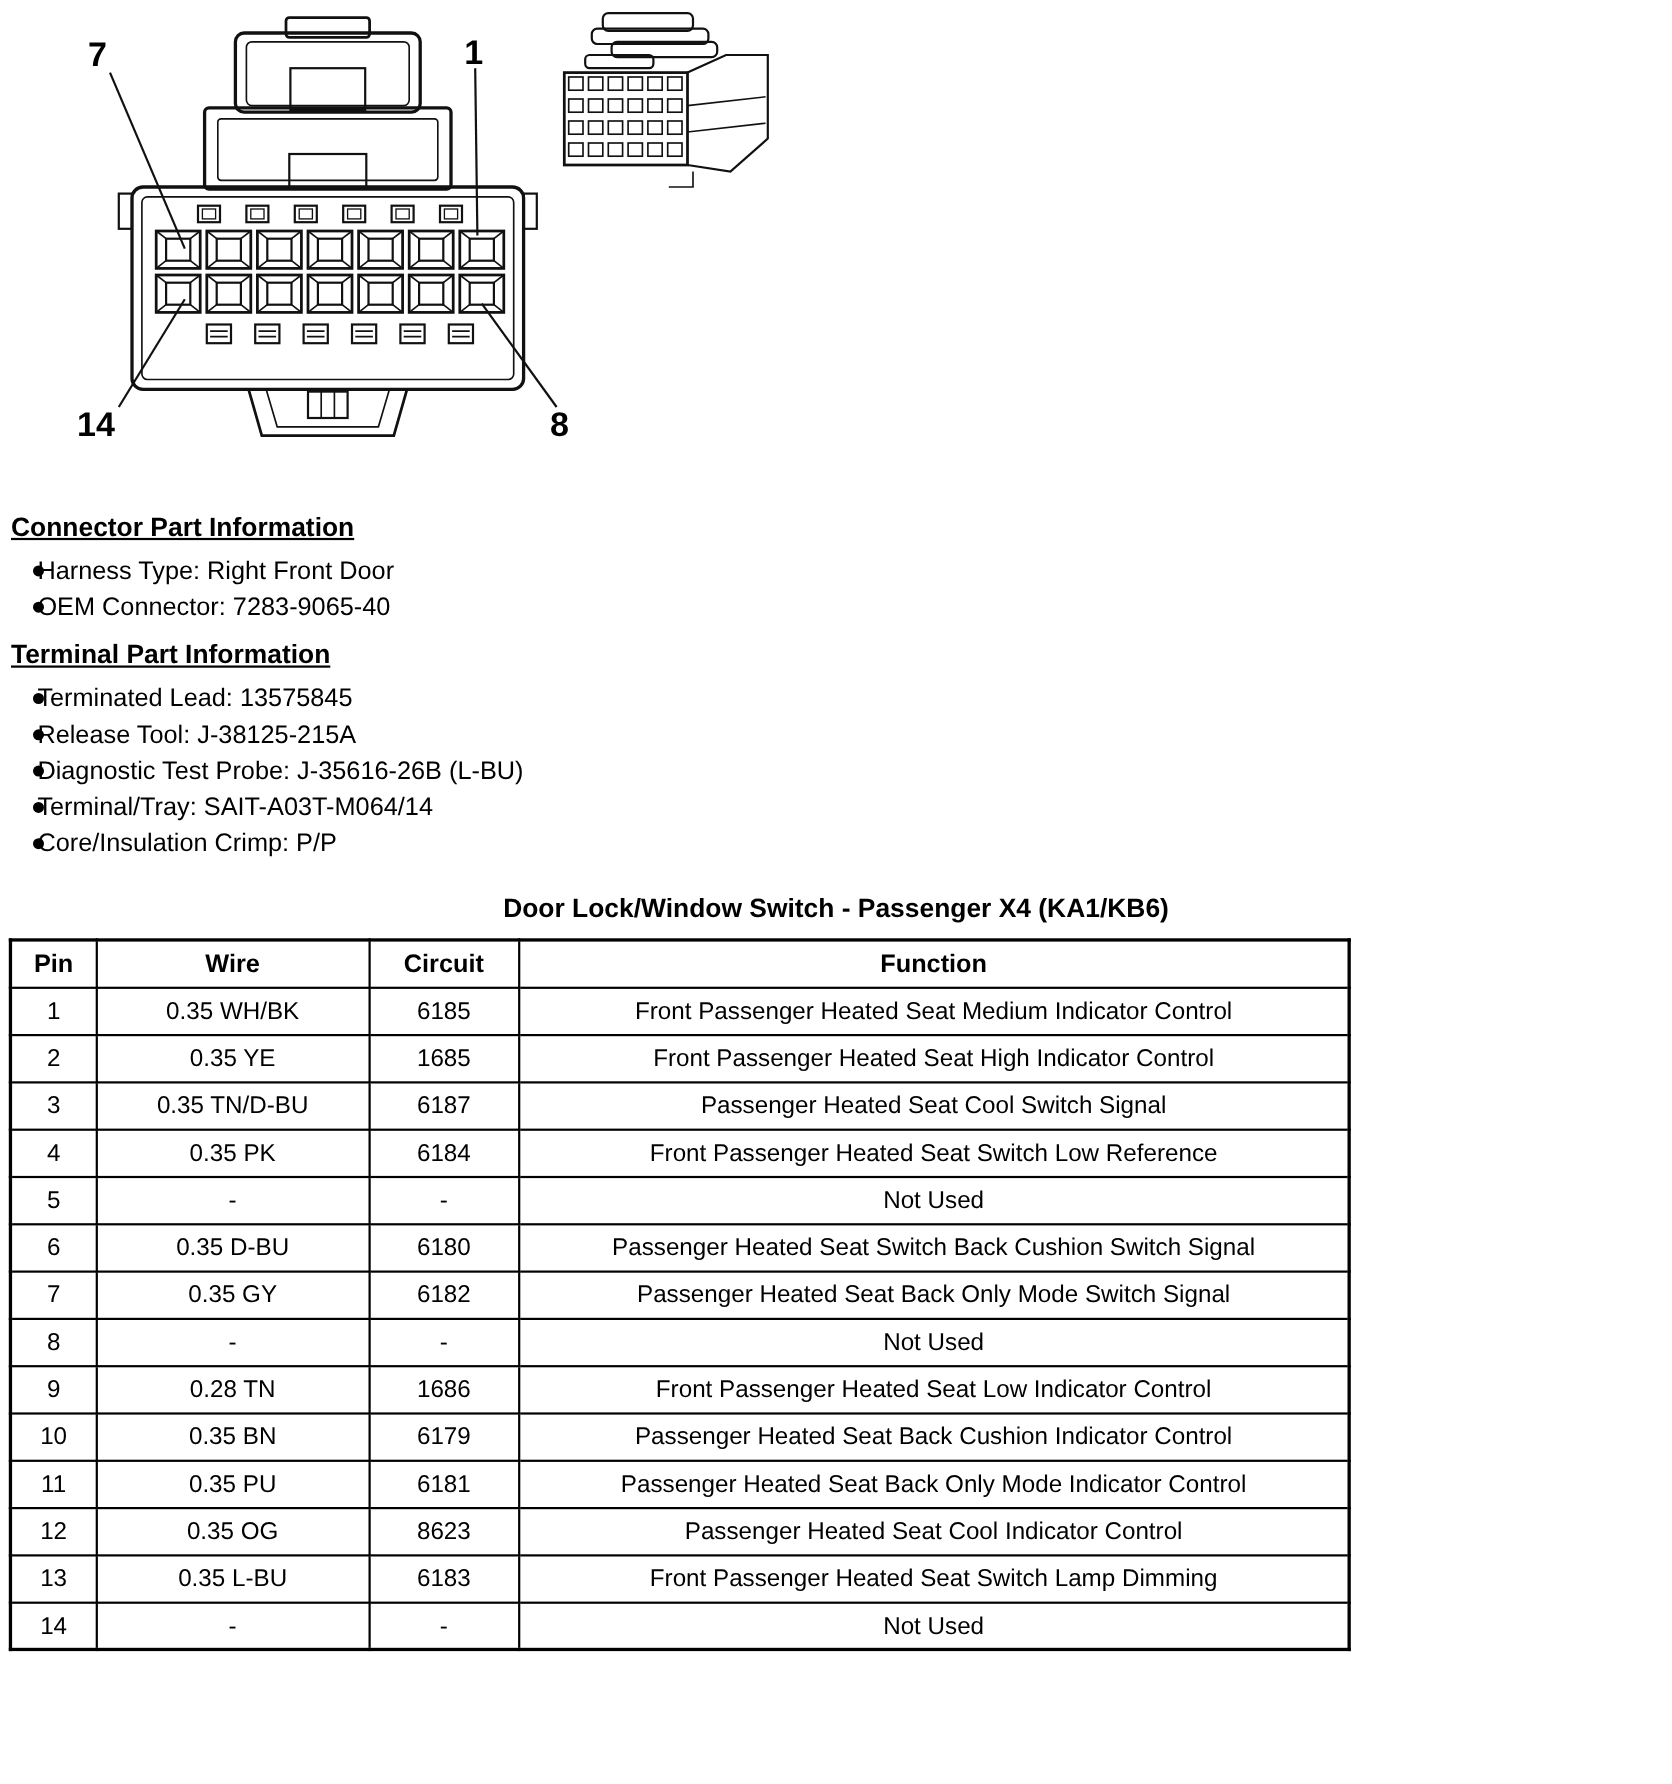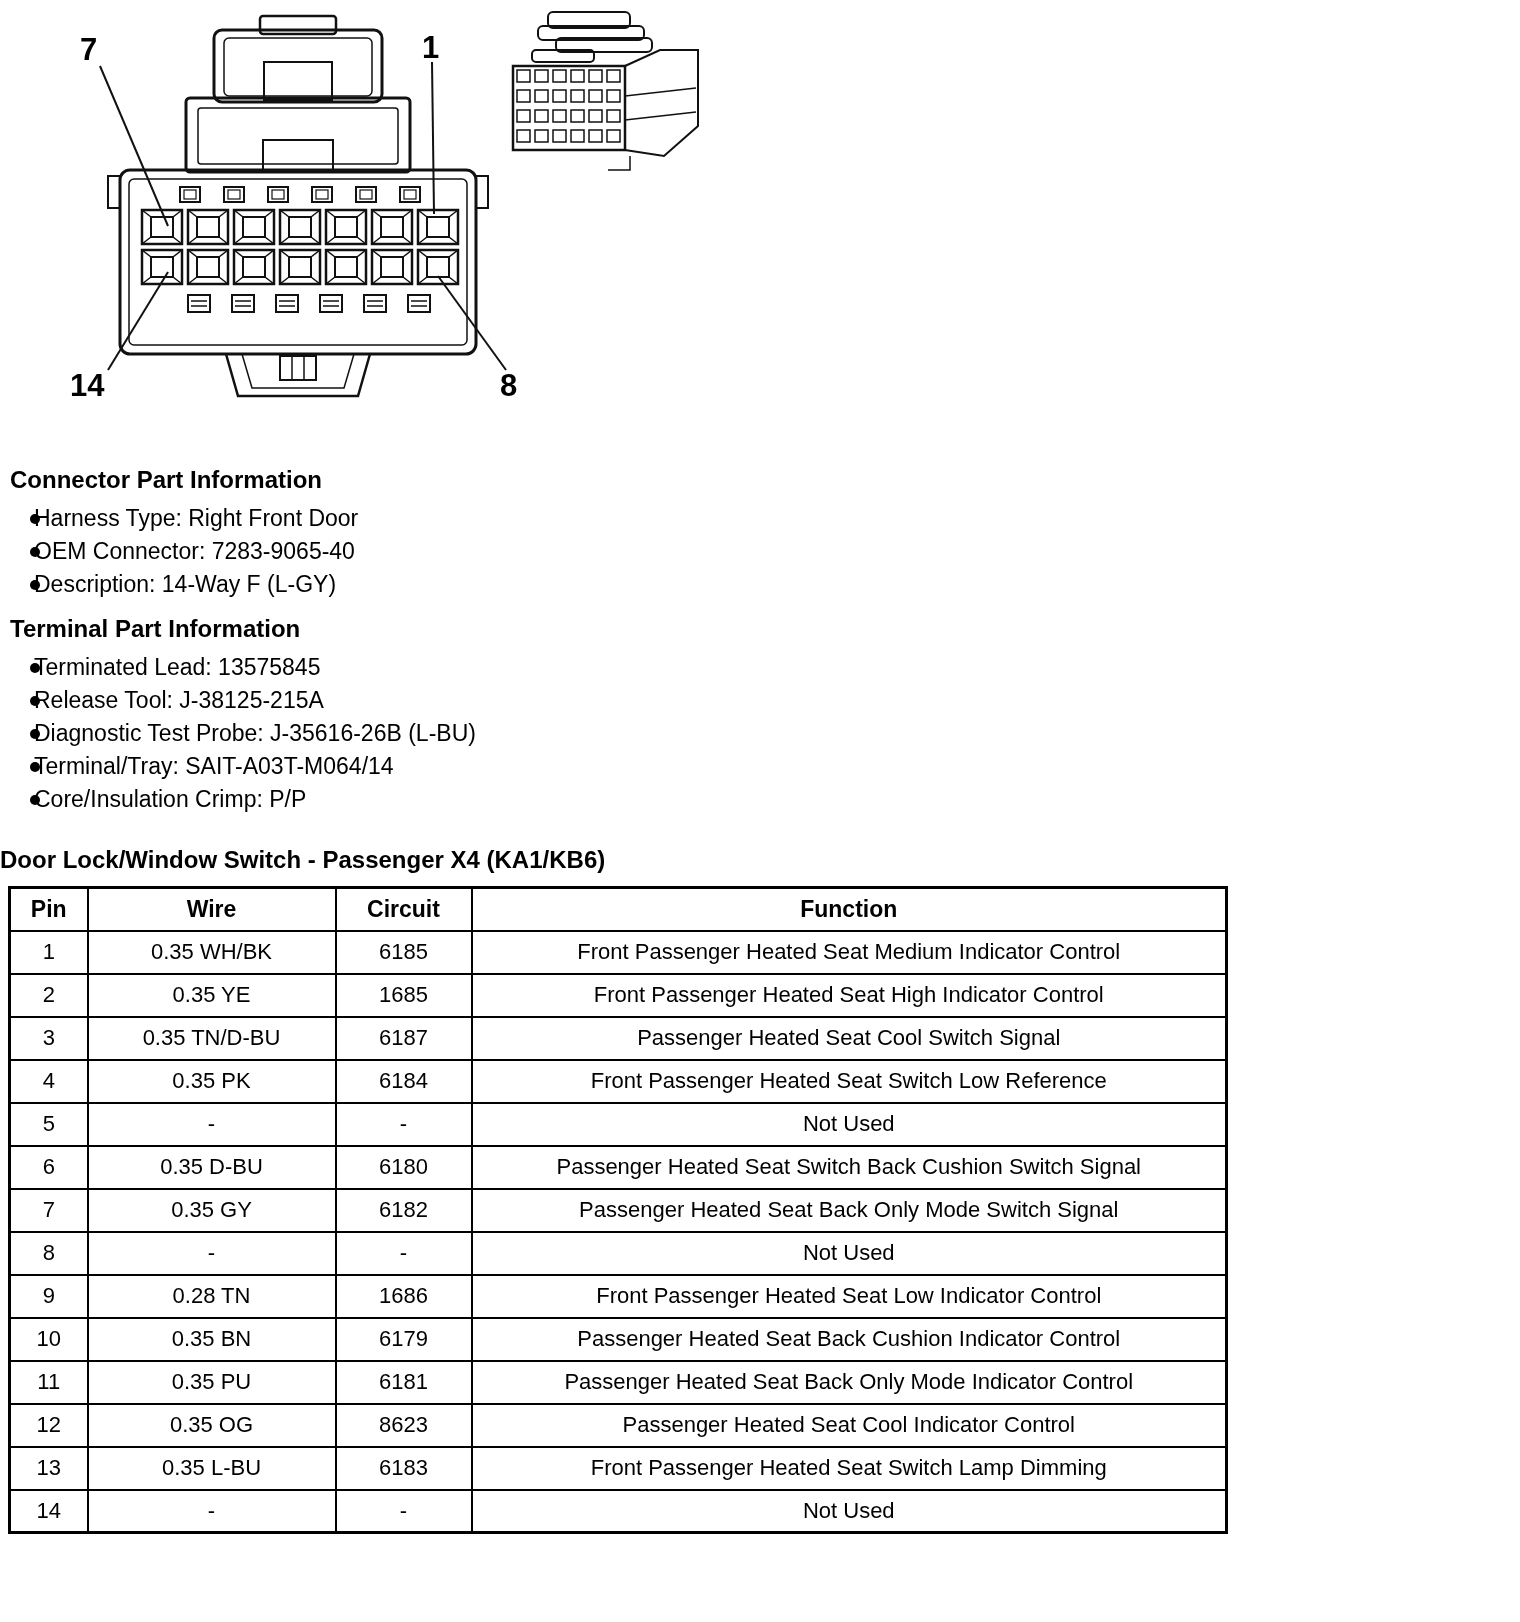--- a/index.html
+++ b/index.html
@@ -11,39 +11,40 @@
   }
   body { width: 1520px; height: 1622px; overflow: hidden; }
 
   .diagram-section { position: relative; height: 452px; }
   .diagram-section svg { position: absolute; left: 8px; top: 4px; }
   .pin-num { font-family: "Liberation Sans", sans-serif; font-size: 31px; font-weight: bold; fill: #000; }
 
   .section-heading {
     font-size: 24px; font-weight: bold;
     margin: 14px 0 4px 10px;
+    text-decoration: underline;
   }
   ul.bullets { list-style: none; margin: 8px 0 0 0; padding: 0; }
   ul.bullets li {
     position: relative;
     padding-left: 34px;
     font-size: 23px;
     line-height: 33px;
   }
   ul.bullets li::before {
     content: "";
     position: absolute;
     left: 30px; top: 12px;
     width: 10px; height: 10px;
     border-radius: 50%;
     background: #000;
   }
 
   .table-title {
-    text-align: left;
+    text-align: center;
     font-size: 24px;
     font-weight: bold;
     margin: 30px 0 0 0;
   }
 
   table.pinout {
     border-collapse: collapse;
     width: 1220px;
     margin: 12px 8px 0 8px;
     table-layout: fixed;
@@ -190,21 +191,20 @@
       <line x1="617" y1="116" x2="688" y2="108" stroke-width="1.5"></line>
       <path d="M622,152 L622,166 L600,166" stroke-width="1.5"></path>
     </g>
   </svg>
 </div>
 
 <h2 class="section-heading">Connector Part Information</h2>
 <ul class="bullets">
   <li>Harness Type: Right Front Door</li>
   <li>OEM Connector: 7283-9065-40</li>
-  <li>Description: 14-Way F (L-GY)</li>
 </ul>
 
 <h2 class="section-heading">Terminal Part Information</h2>
 <ul class="bullets">
   <li>Terminated Lead: 13575845</li>
   <li>Release Tool: J-38125-215A</li>
   <li>Diagnostic Test Probe: J-35616-26B (L-BU)</li>
   <li>Terminal/Tray: SAIT-A03T-M064/14</li>
   <li>Core/Insulation Crimp: P/P</li>
 </ul>

